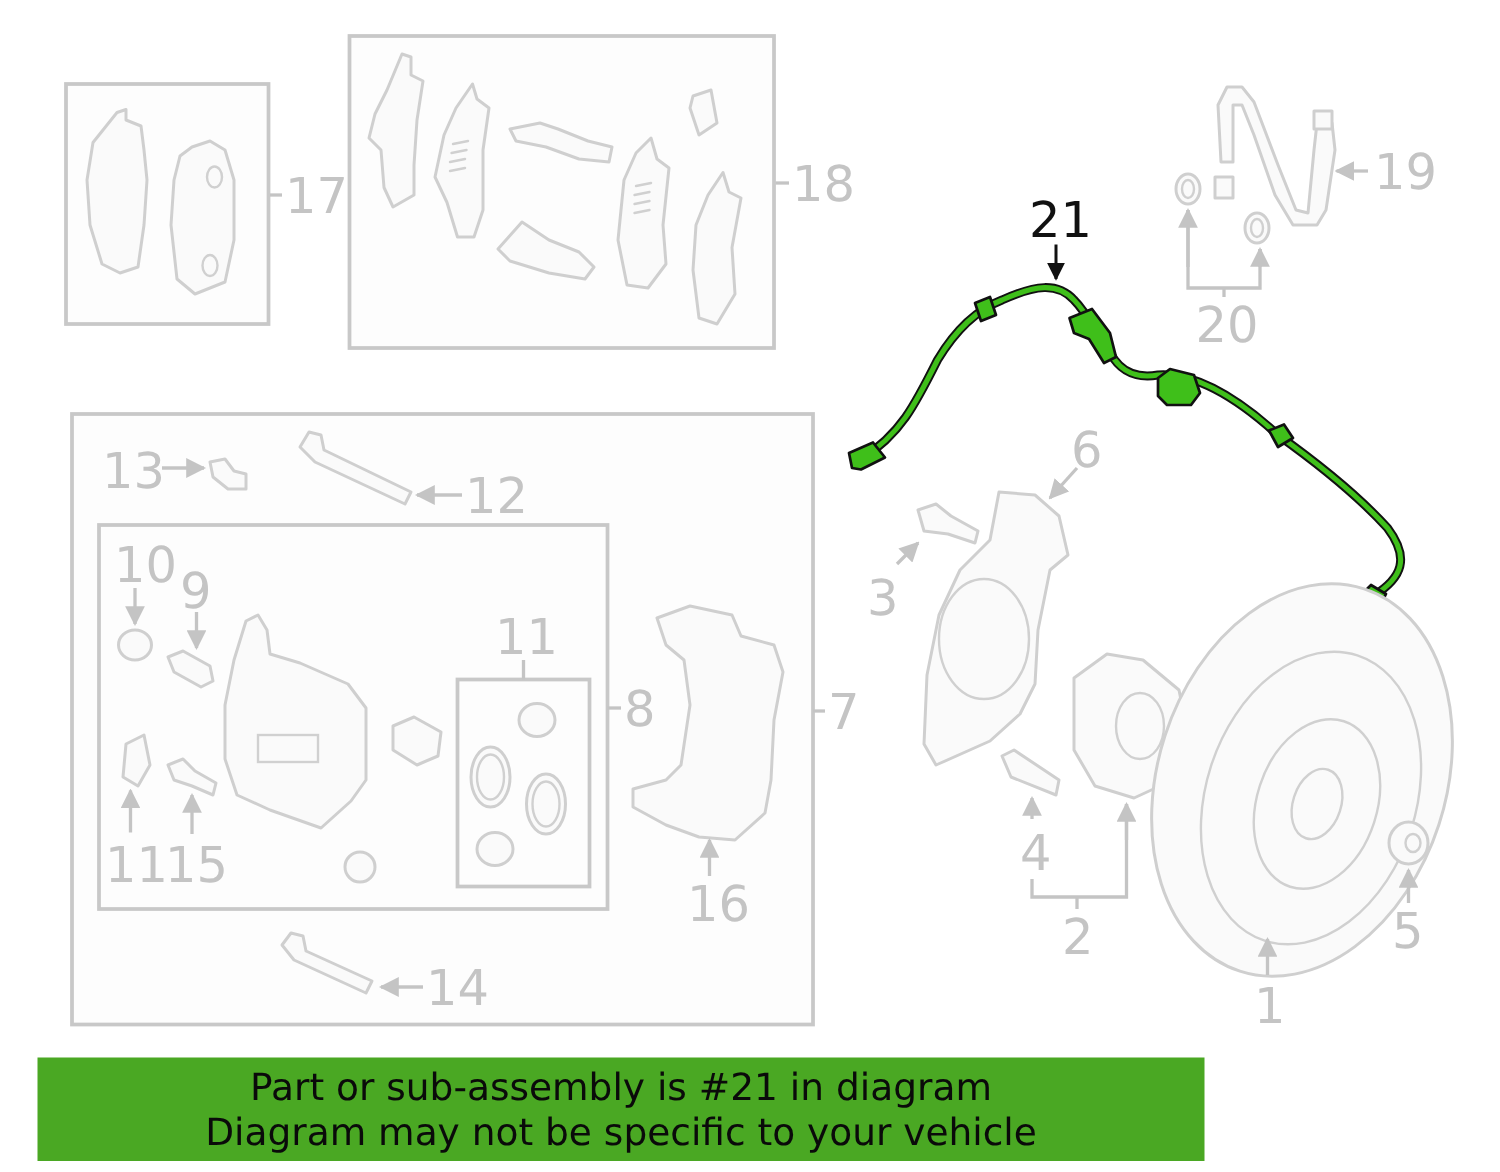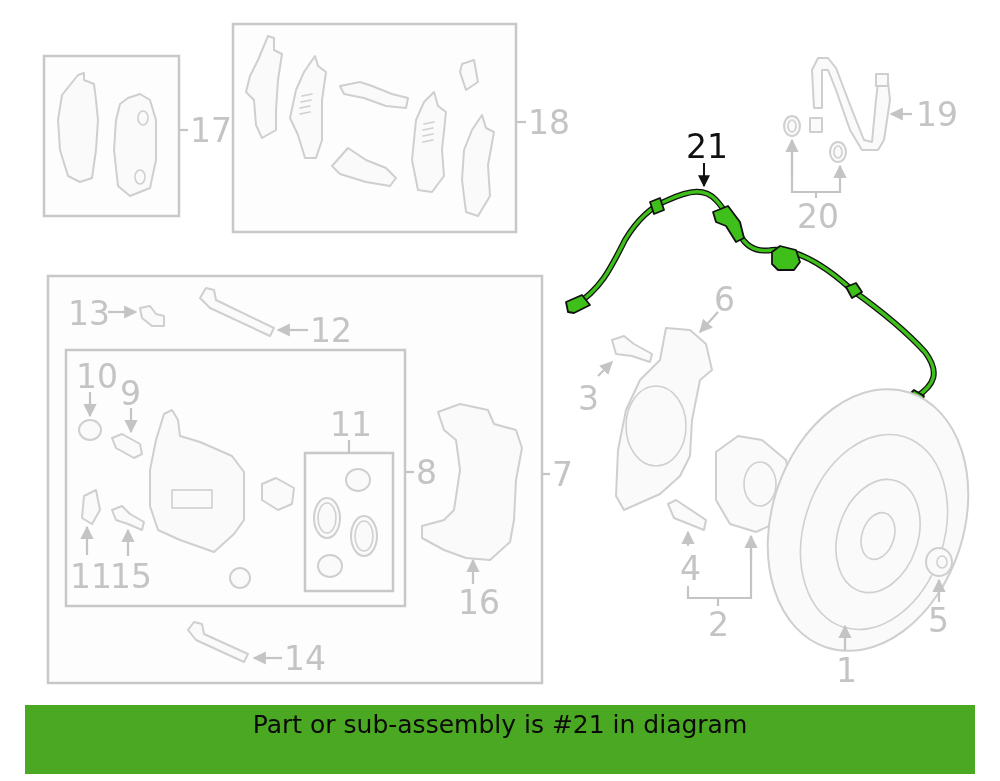--- a/index.html
+++ b/index.html
@@ -9,21 +9,21 @@
   .callout-hl { font-family: "DejaVu Sans", sans-serif; font-size: 33px; fill: #111111; }
   .box { fill: #fdfdfd; stroke: #c8c8c8; stroke-width: 2.5; }
   .part { fill: #fafafa; stroke: #cfcfcf; stroke-width: 2; stroke-linejoin: round; stroke-linecap: round; }
   .part-thin { fill: none; stroke: #d0d0d0; stroke-width: 1.6; stroke-linecap: round; }
   .leader { fill: none; stroke: #c4c4c4; stroke-width: 2.2; }
   .arrowhead { fill: #c4c4c4; }
   .wire-outline { fill: none; stroke: #111; stroke-width: 6; stroke-linecap: round; stroke-linejoin: round; }
   .wire { fill: none; stroke: #3fbf1a; stroke-width: 3.4; stroke-linecap: round; stroke-linejoin: round; }
   .wire-part { fill: #3fbf1a; stroke: #111; stroke-width: 1.8; stroke-linejoin: round; }
   #banner {
-    position: absolute; left: 25px; top: 705px; width: 950px; height: 69px;
+    position: absolute; left: 25px; top: 705px; width: 778px; height: 69px;
     background: #4aa823; color: #0a0a0a; text-align: center;
     font-family: "DejaVu Sans", sans-serif; font-size: 25px; line-height: 30px;
     padding-top: 5px; box-sizing: border-box;
   }
   #banner div { white-space: nowrap; }
 </style>
 </head>
 <body>
 
 <svg id="diagram" viewBox="0 0 1000 781" xmlns="http://www.w3.org/2000/svg">
@@ -195,13 +195,14 @@
 
     <ellipse class="part" cx="939" cy="562" rx="13" ry="14"></ellipse>
     <ellipse class="part-thin" cx="942" cy="562" rx="5" ry="6"></ellipse>
     <line class="leader" x1="939" y1="602" x2="939" y2="580" marker-end="url(#ah)"></line>
     <text class="callout" x="928" y="632">5</text>
   </g>
 </svg>
 
 <div id="banner">
   <div>Part or sub-assembly is #21 in diagram</div>
+  <div>Diagram may not be specific to your vehicle</div>
 </div>
 
 </body></html>

